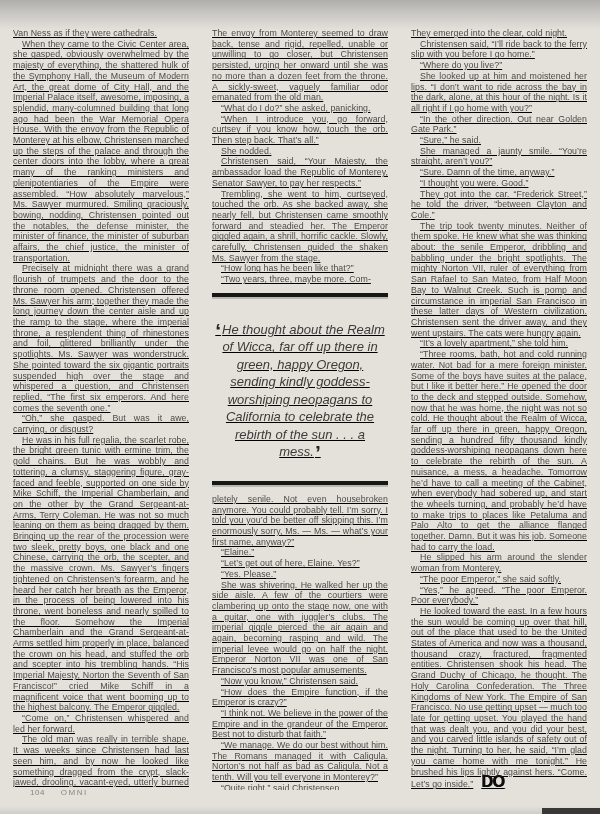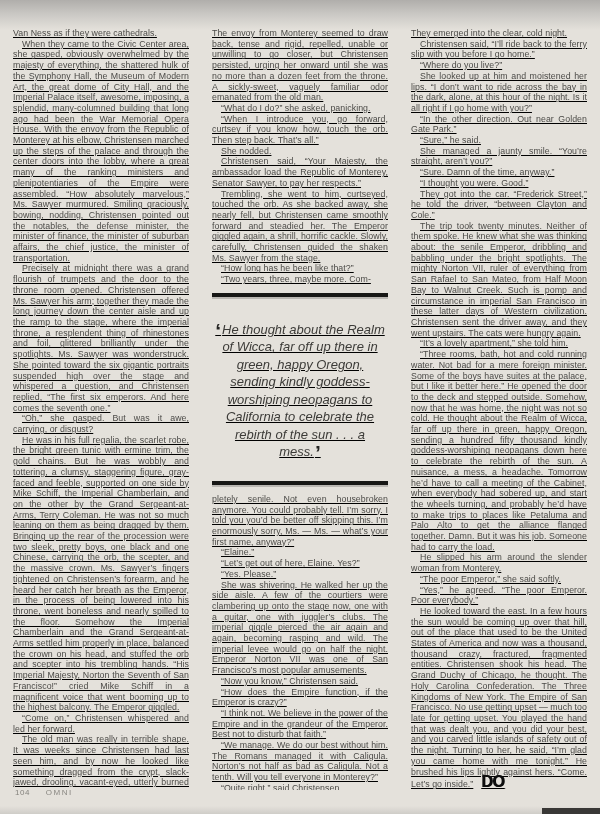--- a/index.html
+++ b/index.html
@@ -46,21 +46,21 @@
     position:relative;top:4px;color:#242422;
   }
   .pq-open{margin-right:1px;}
   .pq-close{margin-left:1px;}
   .endmark{
     font-weight:700;font-size:16px;color:#0e0e0e;
     letter-spacing:-0.5px;margin-left:8px;
     text-shadow:0.6px 0 0 #0e0e0e;
   }
   .footer{
-    position:absolute;left:15px;bottom:17px;
+    position:absolute;left:30px;bottom:17px;
     font-size:8px;color:#7d7b76;letter-spacing:0.5px;
   }
   .footer .pno{margin-right:16px;color:#85837e;}
   .footer .mag{letter-spacing:1.5px;color:#8a8883;}
   .corner{
     position:absolute;right:0;bottom:0;width:58px;height:6px;
     background:#39settings3836;background:#393836;
   }
 </style>
 </head>

